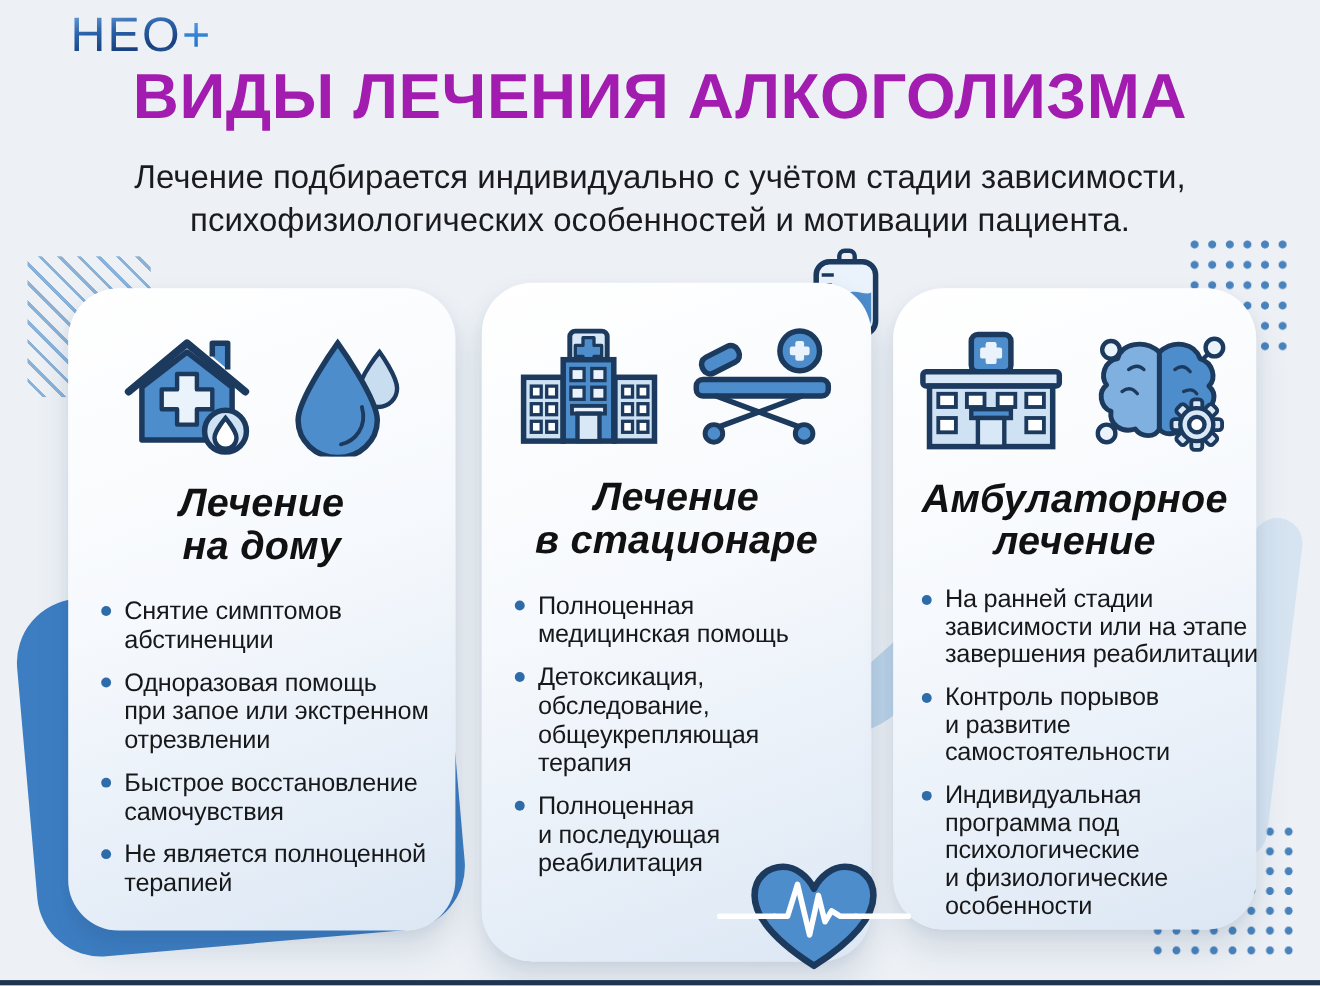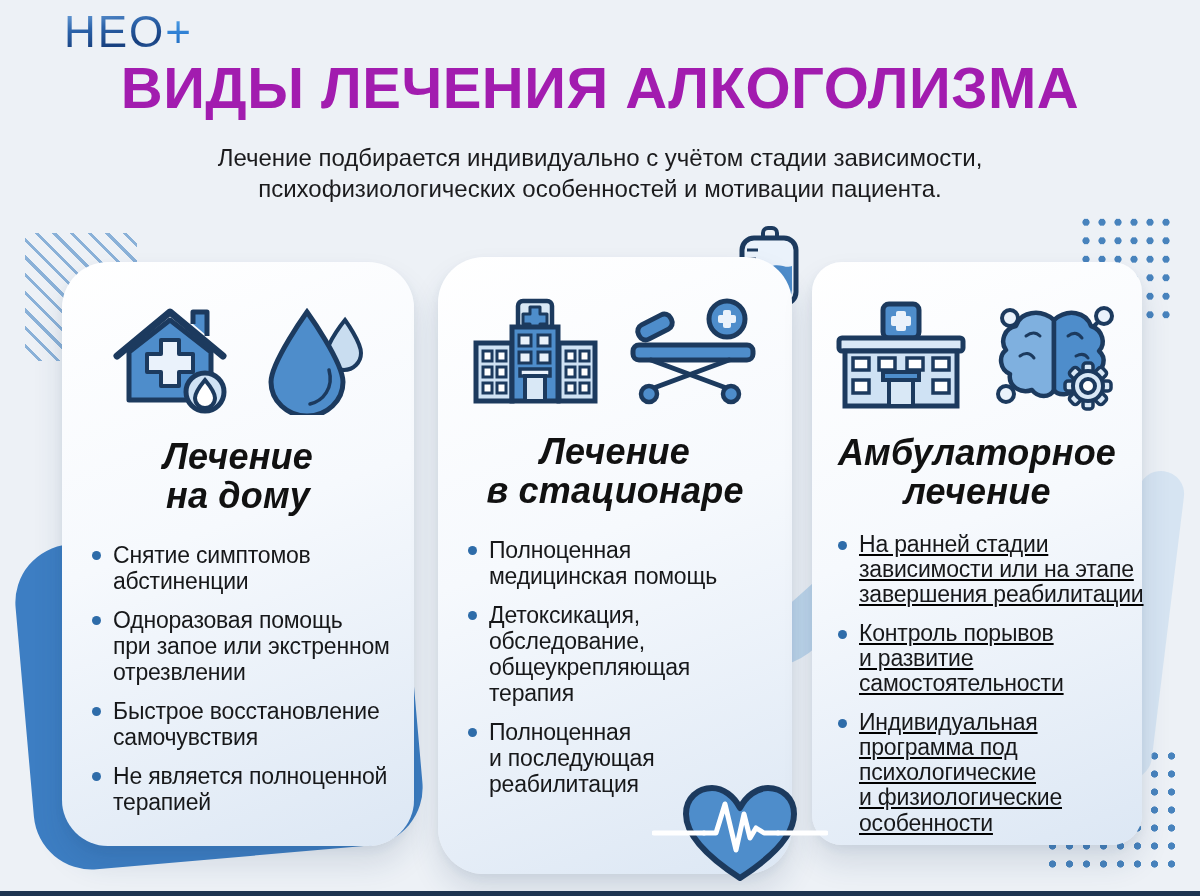--- a/index.html
+++ b/index.html
@@ -19,21 +19,21 @@
   .logo .logo-plus{
     background:linear-gradient(180deg,#66B5F2 0%,#2E7FD3 55%,#1B62B4 100%);
     -webkit-background-clip:text;background-clip:text;color:transparent;
   }
   .main-title{
     position:absolute;left:0;right:0;top:54px;text-align:center;
     font-size:58px;font-weight:800;color:#a21caf;letter-spacing:.5px;z-index:3;
   }
   .subtitle{
     position:absolute;left:0;right:0;top:142px;text-align:center;
-    font-size:24px;line-height:1.3;color:#1B1B1D;white-space:pre-line;z-index:3;
+    font-size:30px;line-height:1.3;color:#1B1B1D;white-space:pre-line;z-index:3;
   }
 
   
   .hatch{
     position:absolute;left:25px;top:233px;width:112px;height:128px;z-index:0;
     background:repeating-linear-gradient(45deg,rgba(0,0,0,0) 0 9.5px,#8AB1D8 9.5px 12.5px);
   }
   .blue-tilt{
     position:absolute;left:24px;top:532px;width:390px;height:326px;z-index:1;
     background:#3D7EC3;border-radius:58px;transform:rotate(-5deg);
@@ -55,30 +55,30 @@
   .heart-pulse{position:absolute;left:652px;top:772px;z-index:3;}
 
   
   .card{
     position:absolute;border-radius:46px;z-index:2;
     background:linear-gradient(160deg,#FFFFFF 0%,#F6F9FD 45%,#DCE7F4 100%);
     box-shadow:0 18px 30px rgba(31,62,99,.13),0 4px 10px rgba(31,62,99,.06);
   }
   .card-1{left:62px;top:262px;width:352px;height:584px;}
   .card-2{left:438px;top:257px;width:354px;height:617px;}
-  .card-3{left:812px;top:262px;width:330px;height:583px;border-radius:30px;}
+  .card-3{left:812px;top:262px;width:330px;height:583px;}
 
   .card-icons{display:flex;justify-content:center;align-items:center;gap:24px;margin-top:34px;height:122px;}
   .card-title{
     margin-top:20px;text-align:center;font-size:36px;font-weight:700;color:#111;
     line-height:1.08;white-space:pre-line;letter-spacing:.2px;font-style:italic;
   }
   .card-3 .card-title{margin-top:16px;}
   .bullets{margin:26px 20px 0 30px;}
-  .card-3 .bullets{margin-top:20px;margin-left:26px;margin-right:12px;text-decoration:underline;}
+  .card-3 .bullets{margin-top:20px;margin-left:26px;margin-right:12px;}
   .bullet{display:flex;margin-bottom:13px;}
   .bullet-dot{flex:0 0 9px;width:9px;height:9px;border-radius:50%;background:#2E6CA9;margin:9px 12px 0 0;}
   .bullet-text{font-size:23px;line-height:1.13;color:#17181A;white-space:pre;letter-spacing:-0.2px;}
   .card-3 .bullet-text{line-height:1.1;}
 </style>
 </head>
 <body style="background: rgb(237, 241, 246);">
 
 <div class="stage">
 

